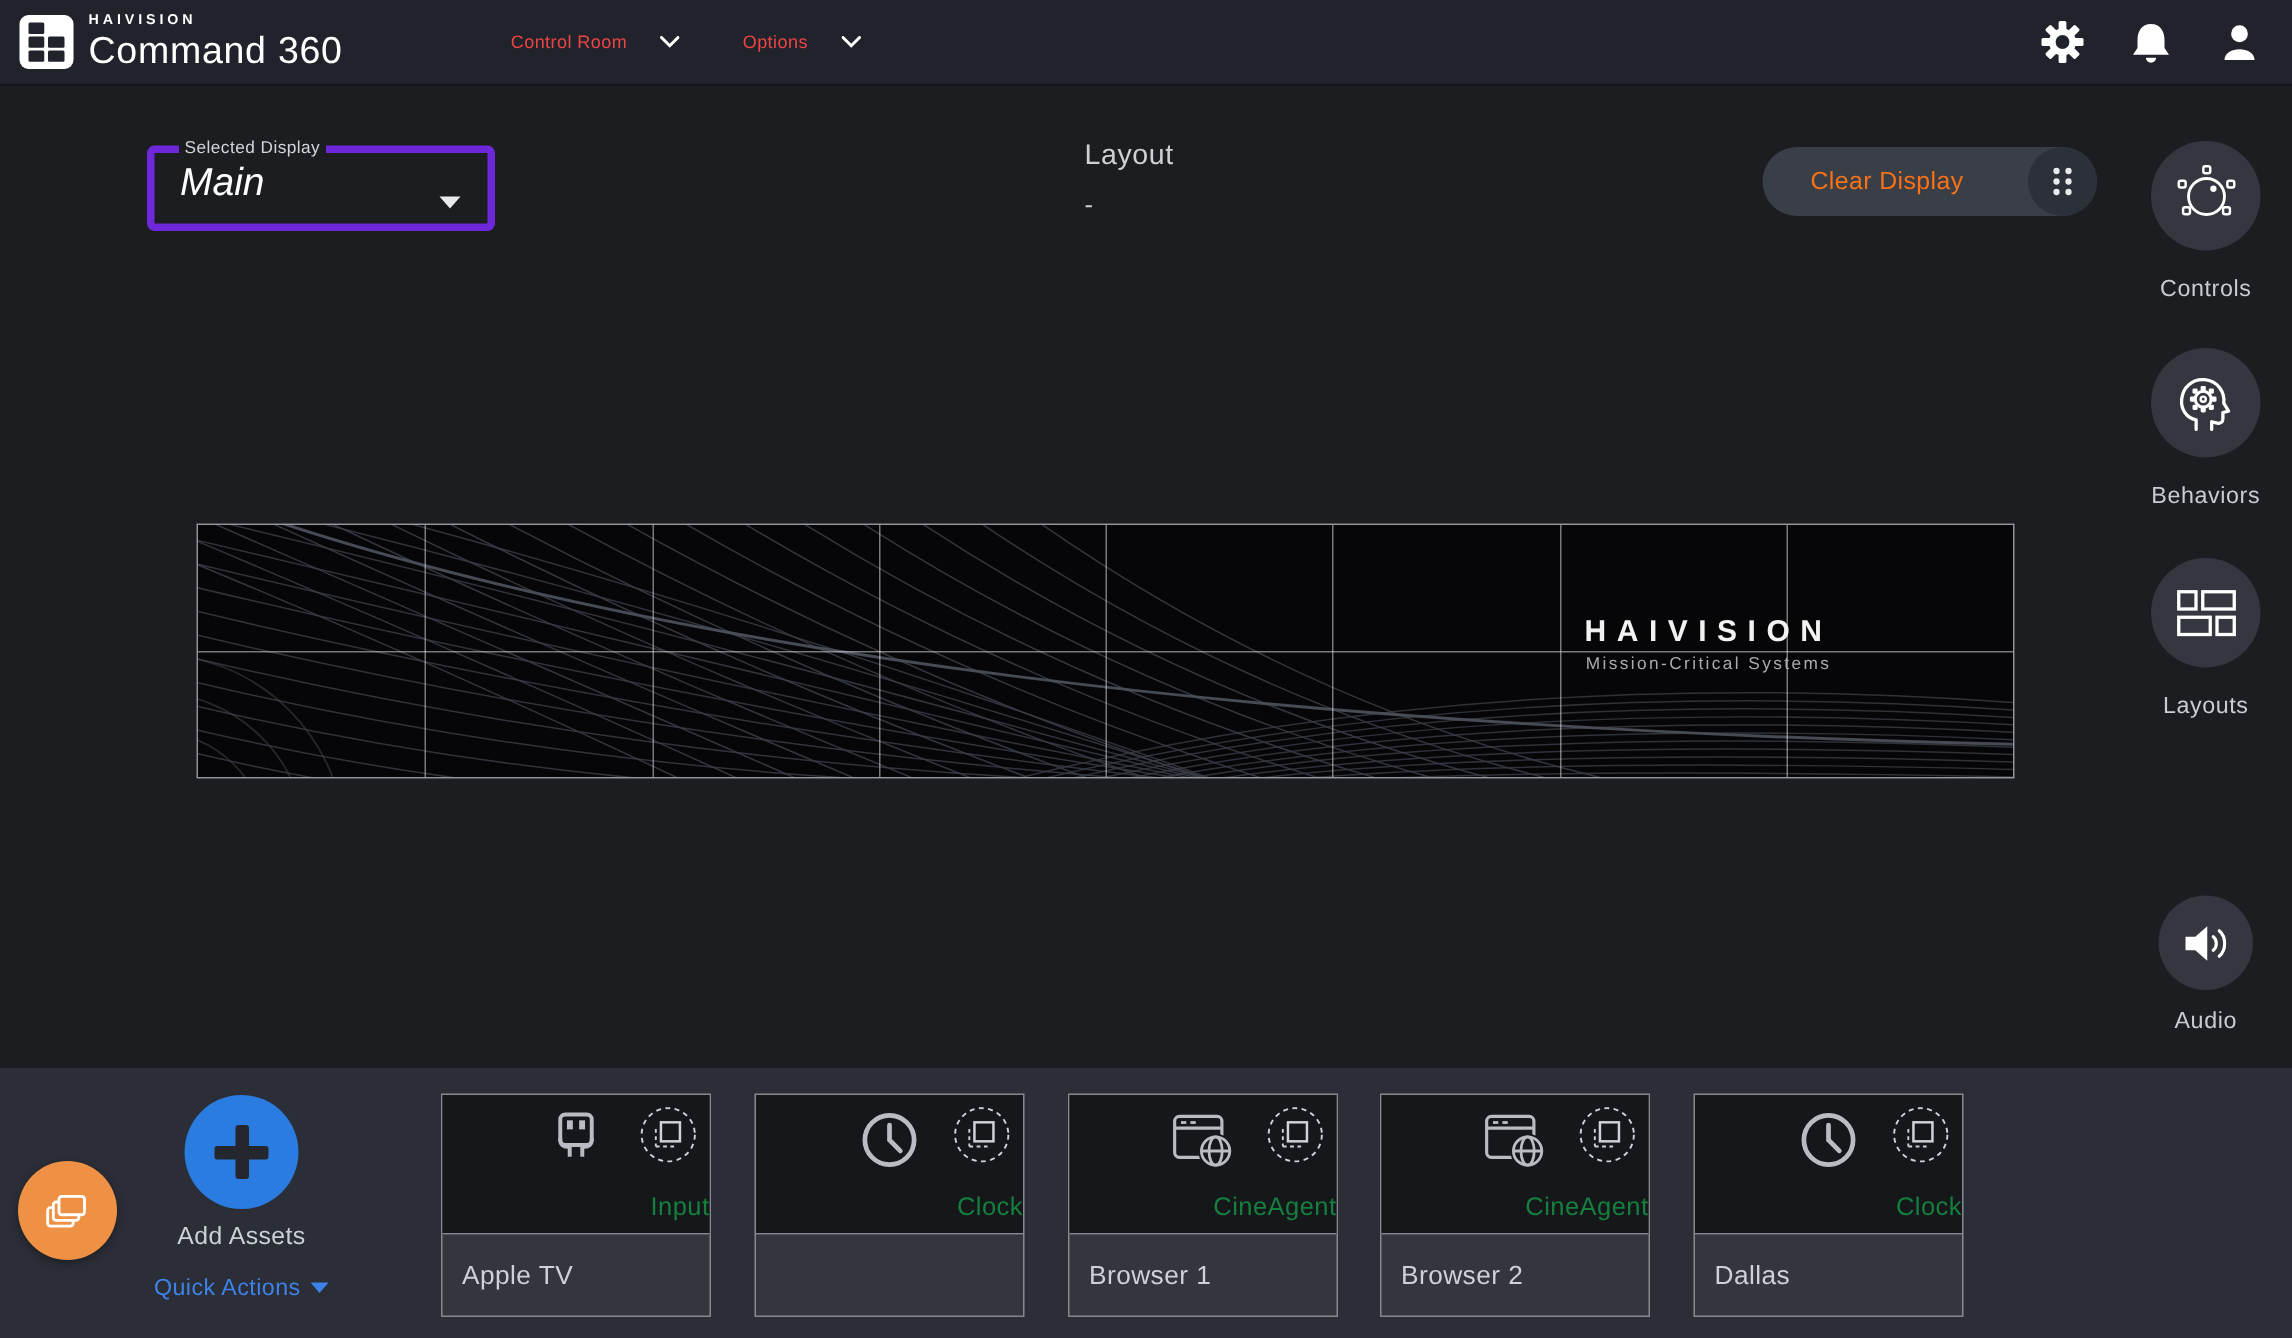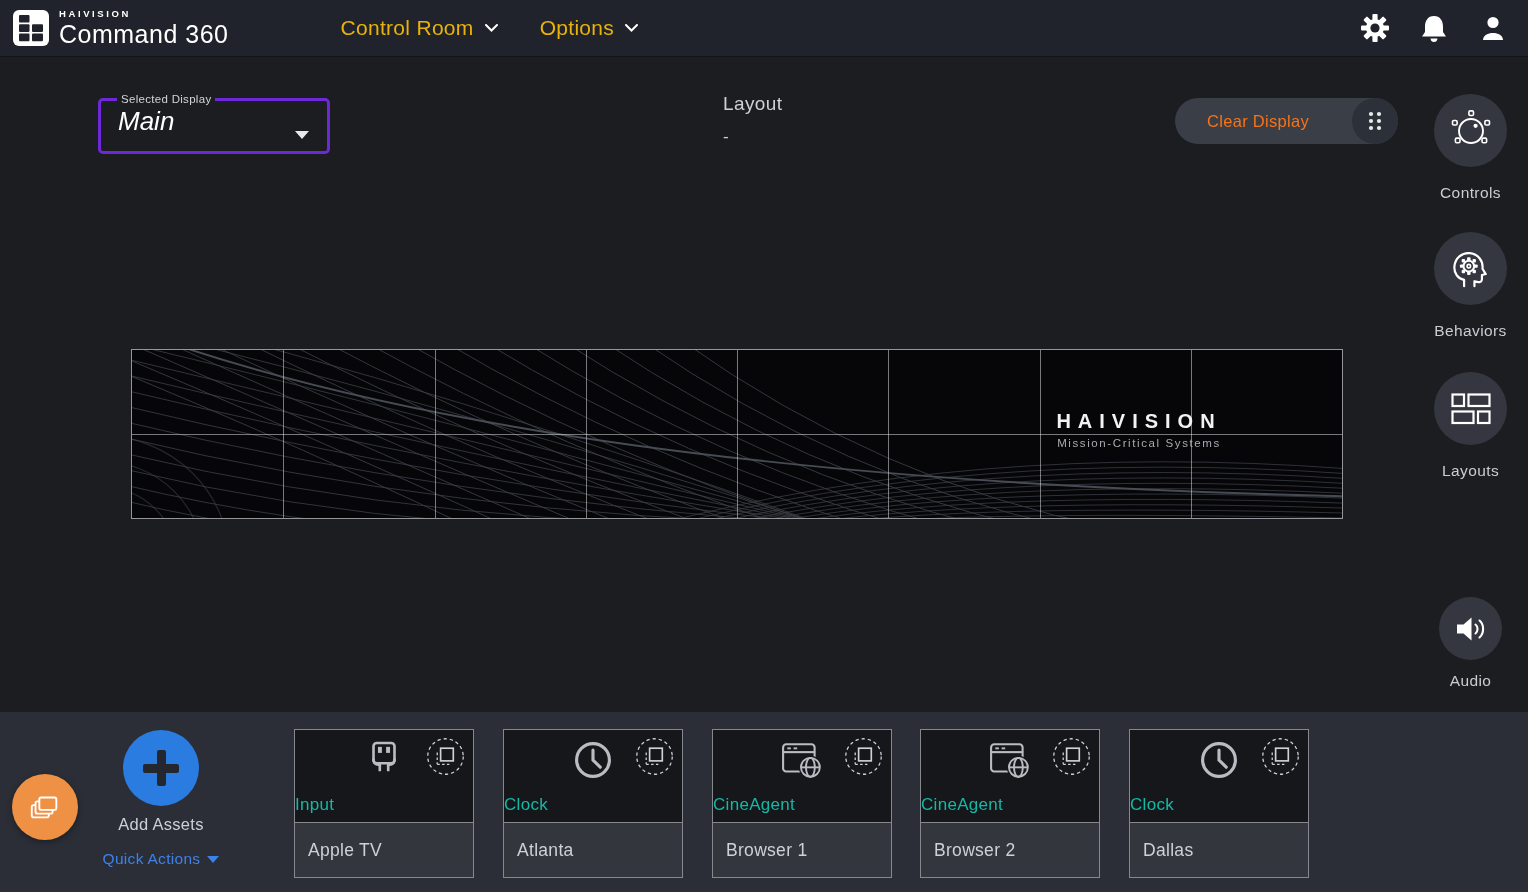--- a/index.html
+++ b/index.html
@@ -16,32 +16,32 @@
   #topbar {
     position:absolute; left:0; top:0; width:1528px; height:57px;
     background:#20232b; border-bottom:1px solid #121318;
     display:flex; align-items:center;
   }
   #logo-mark { margin-left:12px; width:38px; height:38px; flex:0 0 auto; }
   #brand-block { margin-left:9px; line-height:1; }
   #brand-small { font-size:9.5px; letter-spacing:2.6px; font-weight:bold; color:#fff; }
   #brand-big { font-size:25px; font-weight:400; color:#fff; margin-top:3px; letter-spacing:0.5px; }
   .top-menu {
-    display:flex; align-items:center; gap:11px; cursor:pointer;
-    font-size:21px; color:#eab308; letter-spacing:0.3px;
+    display:flex; align-items:center; gap:22px; cursor:pointer;
+    font-size:12px; color:#ef4444; letter-spacing:0.3px;
   }
   #menu-control-room { margin-left:112px; }
   #menu-options { margin-left:42px; }
   #topbar-right { margin-left:auto; display:flex; align-items:center; gap:29px; margin-right:20px; }
   .topbar-icon-btn { width:30px; height:30px; cursor:pointer; display:flex; align-items:center; justify-content:center; }
 
   
   #display-select {
     position:absolute; left:98px; top:93px; width:232px; height:61px;
-    border:3px solid #6d28d9; border-radius:5px; cursor:pointer;
+    border:5px solid #6d28d9; border-radius:5px; cursor:pointer;
     padding:0 12px; background:transparent;
   }
   #display-select legend {
     font-size:11.5px; color:#d2d4d8; padding:0 4px; margin-left:4px; letter-spacing:0.3px;
   }
   #display-select-value { font-size:26px; color:#fff; margin-left:5px; margin-top:1px;font-style:italic; }
   #display-select-arrow {
     position:absolute; right:18px; top:26px; width:0; height:0;
     border-left:7px solid transparent; border-right:7px solid transparent;
     border-top:8px solid #e8e9ec;
@@ -119,22 +119,22 @@
 
   
   .asset-card {
     position:absolute; top:17px; width:180px; height:149px;
     border:1px solid #85888e; background:#33363d; cursor:grab;
   }
   .asset-top { position:relative; width:100%; height:93px; background:#15171b; border-bottom:1px solid #85888e; }
   .type-icon { position:absolute; left:50%; top:9px; transform:translateX(-50%); width:42px; height:42px; }
   .instance-btn { position:absolute; right:8px; top:7px; width:39px; height:39px; cursor:pointer; }
   .asset-type {
-    position:absolute; left:0; bottom:7px; width:100%; text-align:left;
-    font-size:17px; color:#14b8a6; letter-spacing:0.3px;
+    position:absolute; left:0; bottom:7px; width:100%; text-align:right;
+    font-size:17px; color:#15803d; letter-spacing:0.3px;
   }
   .asset-name {
     height:55px; line-height:55px; padding-left:13px;
     font-size:17.5px; color:#ced1d6; letter-spacing:0.3px;
   }
 
   svg { display:block; }
   .hidden-defs { position:absolute; width:0; height:0; overflow:hidden; }
 </style>
 </head>
@@ -447,21 +447,20 @@
         <svg class="type-icon">
             <use href="#sym-clock"></use>
           </svg>
         <div class="instance-btn">
           <svg width="39" height="39" viewBox="0 0 40 40">
               <use href="#sym-instance"></use>
             </svg>
         </div>
         <div class="asset-type">Clock</div>
       </div>
-      <div class="asset-name">Atlanta</div>
     </div>
 
     <div class="asset-card" style="left:712px">
       <div class="asset-top">
         <svg class="type-icon">
             <use href="#sym-cineagent"></use>
           </svg>
         <div class="instance-btn">
           <svg width="39" height="39" viewBox="0 0 40 40">
               <use href="#sym-instance"></use>

